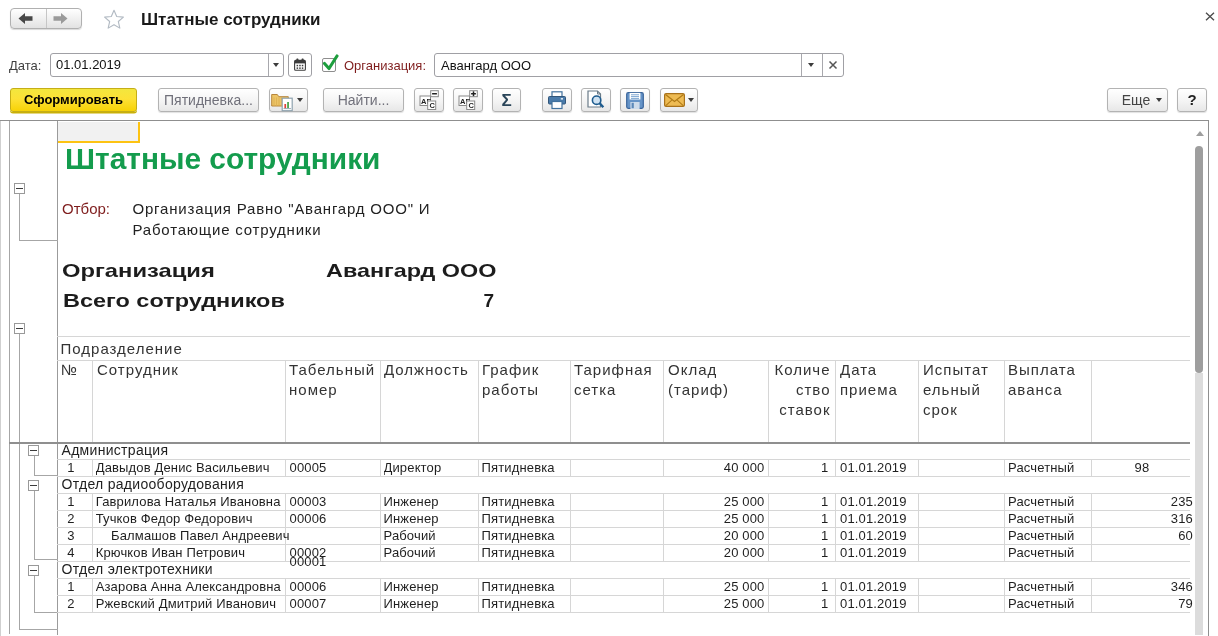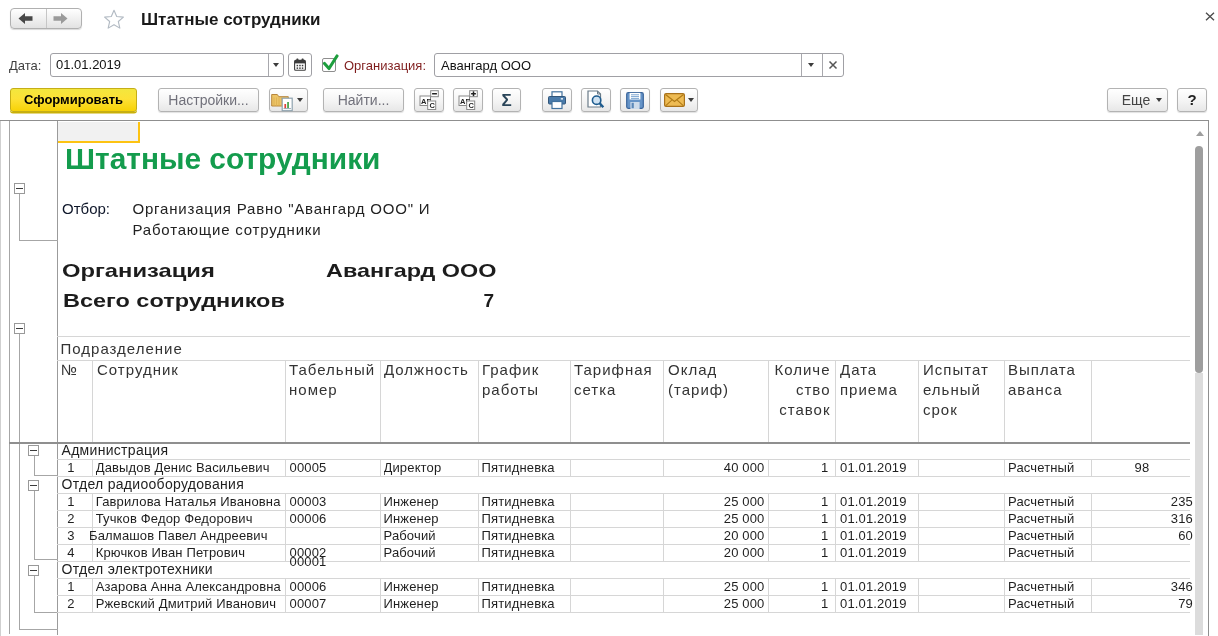--- a/index.html
+++ b/index.html
@@ -65,21 +65,21 @@
 <div class="t" style="left:441px;top:57.5px;font-size:13px;color:#111;">Авангард ООО</div>
 <div class="a" style="left:801px;top:54px;width:1px;height:22px;background:#a8a8ad;"></div>
 <div class="a" style="left:822px;top:54px;width:1px;height:22px;background:#a8a8ad;"></div>
 <div class="tri" style="left:808px;top:63px;"></div>
 <svg class="a" style="left:828px;top:60px" width="10" height="10" viewBox="0 0 10 10">
       <path d="M1.5,1.5 L8.5,8.5 M8.5,1.5 L1.5,8.5" stroke="#555" stroke-width="1.5"></path>
     </svg>
 <div class="a" style="left:10px;top:88px;width:127px;height:24px;border:1px solid #c5ae17;border-radius:3px;box-sizing:border-box;background:linear-gradient(#f3e63e 0%,#fde136 45%,#f7d206 100%);box-shadow:0 1.5px 0 #c9b007;"></div>
 <div class="t" style="left:10px;top:92px;width:127px;text-align:center;font-size:13px;font-weight:bold;color:#000;">Сформировать</div>
 <div class="btn" style="left:158px;top:88px;width:101px;">
-      <div class="btxt">Настройки...</div>
+      <div class="btxt">Пятидневка...</div>
     </div>
 <div class="btn" style="left:269px;top:88px;width:39px;"></div>
 <svg class="a" style="left:271px;top:91px" width="24" height="21" viewBox="0 0 24 21">
 <path d="M0.7,15 L0.7,3.5 L6.3,3.5 L7.8,5.7 L17.3,5.7 L17.3,15 Z" fill="#ecc467" stroke="#b8863b" stroke-width="1"></path>
 <g stroke="#dcae52" stroke-width="0.8">
         <line x1="3" y1="6.5" x2="3" y2="15"></line>
         <line x1="5.5" y1="6.5" x2="5.5" y2="15"></line>
         <line x1="8" y1="6.5" x2="8" y2="15"></line>
         <line x1="10.5" y1="6.5" x2="10.5" y2="15"></line>
         <line x1="13" y1="6.5" x2="13" y2="15"></line>
@@ -150,21 +150,21 @@
 <div class="btn" style="left:1177px;top:88px;width:30px;">
       <div class="btxt" style="color:#222;font-weight:bold;font-size:15px;">?</div>
     </div>
 <div class="ln dk" style="left:0px;top:120px;width:1209px;height:1.4px;"></div>
 <div class="ln dk" style="left:1207.5px;top:120px;width:1.4px;height:516px;"></div>
 <div class="ln" style="left:0px;top:121px;width:1px;height:515px;background:#d0d0d0;"></div>
 <div class="ln md" style="left:57px;top:121px;width:1px;height:514px;"></div>
 <div class="ln gl" style="left:8.5px;top:121px;width:1px;height:513px;"></div>
 <div class="a" style="left:57.5px;top:121.5px;width:80px;height:19px;background:#f1f1f1;border-right:2.6px solid #fdc312;border-bottom:2.6px solid #fdc312;"></div>
 <div class="t" style="left:64.5px;top:145px;font-size:29px;line-height:29px;font-weight:bold;color:#149c4d;transform:scaleX(1.03);transform-origin:0 0;">Штатные сотрудники</div>
-<div class="t" style="left:62px;top:197.5px;font-size:15px;color:#0f172a;line-height:21px;">Отбор:</div>
+<div class="t" style="left:62px;top:197.5px;font-size:15px;color:#7f1d1d;line-height:21px;">Отбор:</div>
 <div class="a" style="left:132.5px;top:197.5px;font-size:15px;letter-spacing:0.8px;color:#222;line-height:21px;white-space:nowrap;">Организация Равно "Авангард ООО" И<br>Работающие сотрудники</div>
 <div class="t" style="left:62px;top:261px;font-size:19px;line-height:19px;font-weight:bold;color:#1c1c1c;transform:scaleX(1.25);transform-origin:0 0;">Организация</div>
 <div class="t" style="left:326px;top:261px;font-size:19px;line-height:19px;font-weight:bold;color:#1c1c1c;transform:scaleX(1.23);transform-origin:0 0;">Авангард ООО</div>
 <div class="t" style="left:62.5px;top:291px;font-size:19px;line-height:19px;font-weight:bold;color:#1c1c1c;transform:scaleX(1.235);transform-origin:0 0;">Всего сотрудников</div>
 <div class="t" style="left:454px;top:291px;width:40px;text-align:right;font-size:19px;line-height:19px;font-weight:bold;color:#1c1c1c;">7</div>
 <div class="ln gl" style="left:18.5px;top:194px;width:1px;height:46px;"></div>
 <div class="ln gl" style="left:18.5px;top:239.5px;width:39px;height:1px;"></div>
 <div class="ln gl" style="left:18.5px;top:334px;width:1px;height:295px;"></div>
 <div class="ln gl" style="left:18.5px;top:628.5px;width:39px;height:1px;"></div>
 <div class="ln gl" style="left:33.5px;top:456px;width:1px;height:19px;"></div>
@@ -274,21 +274,21 @@
 <div class="cell" style="left:95.7px;top:510px;">Тучков Федор Федорович</div>
 <div class="cell" style="left:289.5px;top:510px;">00006</div>
 <div class="cell" style="left:383.5px;top:510px;">Инженер</div>
 <div class="cell" style="left:481.5px;top:510px;">Пятидневка</div>
 <div class="cell" style="left:663px;top:510px;width:101.5px;text-align:right;">25 000</div>
 <div class="cell" style="left:768px;top:510px;width:60.5px;text-align:right;">1</div>
 <div class="cell" style="left:840px;top:510px;">01.01.2019</div>
 <div class="cell" style="left:1008px;top:510px;">Расчетный</div>
 <div class="cell" style="left:1091px;top:510px;width:102px;text-align:right;">316</div>
 <div class="cell" style="left:57.5px;top:527px;width:27px;text-align:center;">3</div>
-<div class="cell" style="left:89px;top:527px;">Балмашов Павел Андреевич</div>
+<div class="cell" style="left:111px;top:527px;">Балмашов Павел Андреевич</div>
 <div class="cell" style="left:289.5px;top:527px;margin-top:26px;">00001</div>
 <div class="cell" style="left:383.5px;top:527px;">Рабочий</div>
 <div class="cell" style="left:481.5px;top:527px;">Пятидневка</div>
 <div class="cell" style="left:663px;top:527px;width:101.5px;text-align:right;">20 000</div>
 <div class="cell" style="left:768px;top:527px;width:60.5px;text-align:right;">1</div>
 <div class="cell" style="left:840px;top:527px;">01.01.2019</div>
 <div class="cell" style="left:1008px;top:527px;">Расчетный</div>
 <div class="cell" style="left:1091px;top:527px;width:102px;text-align:right;">60</div>
 <div class="cell" style="left:57.5px;top:544px;width:27px;text-align:center;">4</div>
 <div class="cell" style="left:95.7px;top:544px;">Крючков Иван Петрович</div>

